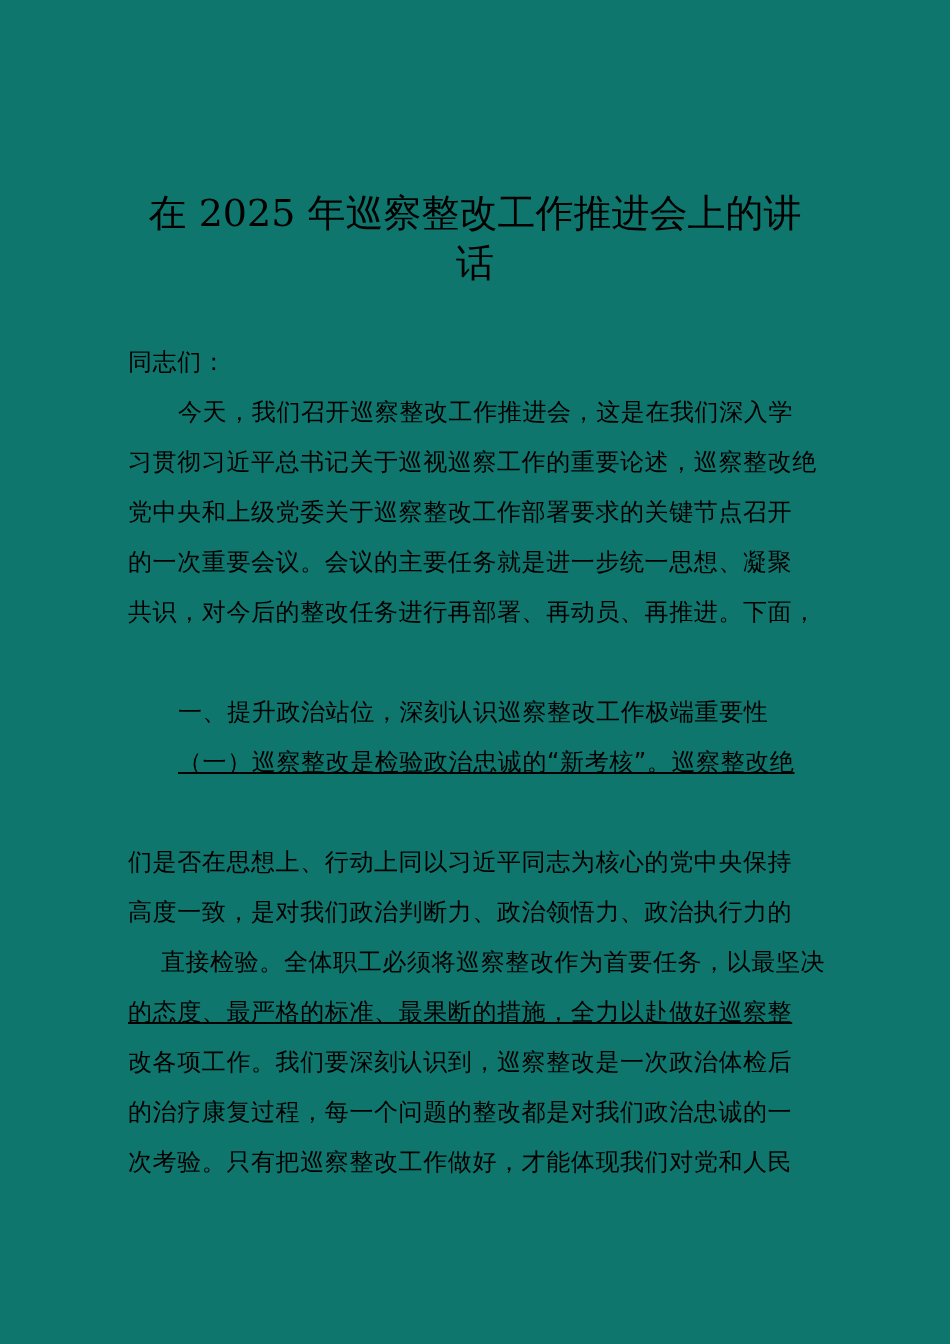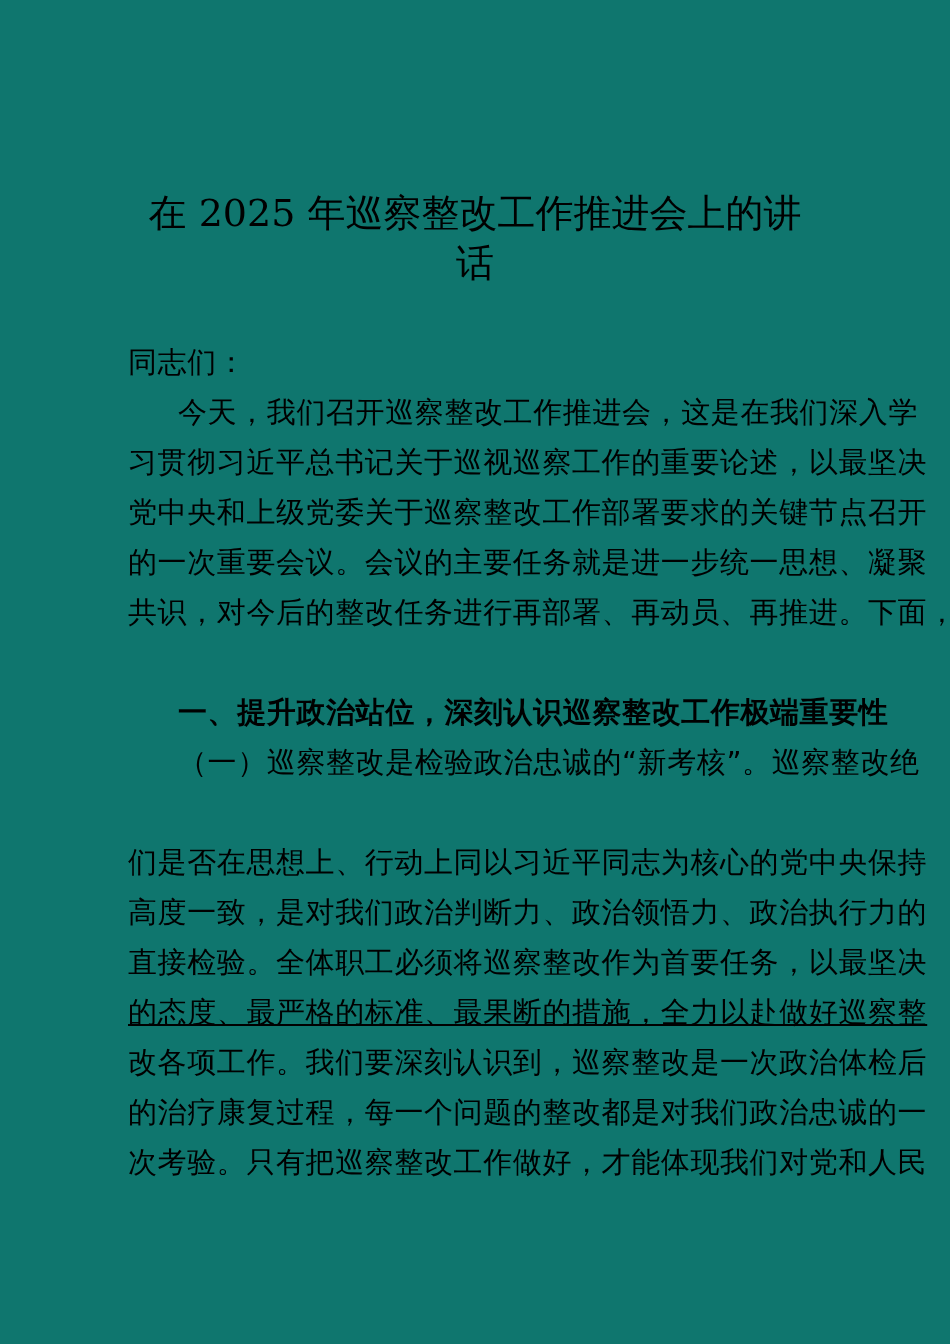--- a/index.html
+++ b/index.html
@@ -2,42 +2,42 @@
 <html><head>
 <meta charset="utf-8">
 <style>
   html, body { margin: 0; padding: 0; background: #ffffff; }
   body { width: 950px; height: 1344px; position: relative; overflow: hidden;
          font-family: "DejaVu Sans", "Liberation Sans", sans-serif; color: #000; }
   .page { position: absolute; left: 0; top: 0; width: 950px; height: 1344px; background: #0f766e; }
   .title { position: absolute; left: 0; width: 950px; text-align: center;
            font-family: "DejaVu Serif", "Liberation Serif", serif; font-size: 38px;
            line-height: 50px; letter-spacing: 0px; font-weight: normal; }
-  .line { position: absolute; left: 128px; width: 730px; font-size: 29px; line-height: 34px;
+  .line { position: absolute; left: 128px; width: 730px; font-size: 24px; line-height: 34px;
           white-space: nowrap; letter-spacing: 0.6px; }
-  .bold { font-weight: bold; }
+  .bold { font-weight: normal; }
 </style>
 </head>
 <body>
 
 <div class="page">
   <div class="title" style="top:188px;">在 2025 年巡察整改工作推进会上的讲</div>
   <div class="title" style="top:238px;">话</div>
 
   <div class="line" style="top:345px;">同志们：</div>
 
   <div class="line" style="top:395px; left:178px;">今天，我们召开巡察整改工作推进会，这是在我们深入学</div>
-  <div class="line" style="top:445px;">习贯彻习近平总书记关于巡视巡察工作的重要论述，以最坚决</div>
+  <div class="line" style="top:445px;">习贯彻习近平总书记关于巡视巡察工作的重要论述，巡察整改绝</div>
   <div class="line" style="top:495px;">党中央和上级党委关于巡察整改工作部署要求的关键节点召开</div>
   <div class="line" style="top:545px;">的一次重要会议。会议的主要任务就是进一步统一思想、凝聚</div>
   <div class="line" style="top:595px;">共识，对今后的整改任务进行再部署、再动员、再推进。下面，</div>
 
   <div class="line bold" style="top:695px; left:178px;">一、提升政治站位，深刻认识巡察整改工作极端重要性</div>
 
-  <div class="line" style="top:745px; left:178px;">（一）巡察整改是检验政治忠诚的“新考核”。巡察整改绝</div>
+  <div class="line" style="top:745px; left:178px;text-decoration:underline;">（一）巡察整改是检验政治忠诚的“新考核”。巡察整改绝</div>
   <div class="line" style="top:845px;">们是否在思想上、行动上同以习近平同志为核心的党中央保持</div>
   <div class="line" style="top:895px;">高度一致，是对我们政治判断力、政治领悟力、政治执行力的</div>
   <div class="line" style="top:945px;text-align:center;">直接检验。全体职工必须将巡察整改作为首要任务，以最坚决</div>
   <div class="line" style="top:995px;text-decoration:underline;">的态度、最严格的标准、最果断的措施，全力以赴做好巡察整</div>
   <div class="line" style="top:1045px;">改各项工作。我们要深刻认识到，巡察整改是一次政治体检后</div>
   <div class="line" style="top:1095px;">的治疗康复过程，每一个问题的整改都是对我们政治忠诚的一</div>
   <div class="line" style="top:1145px;">次考验。只有把巡察整改工作做好，才能体现我们对党和人民</div>
 </div>
 
 </body></html>

